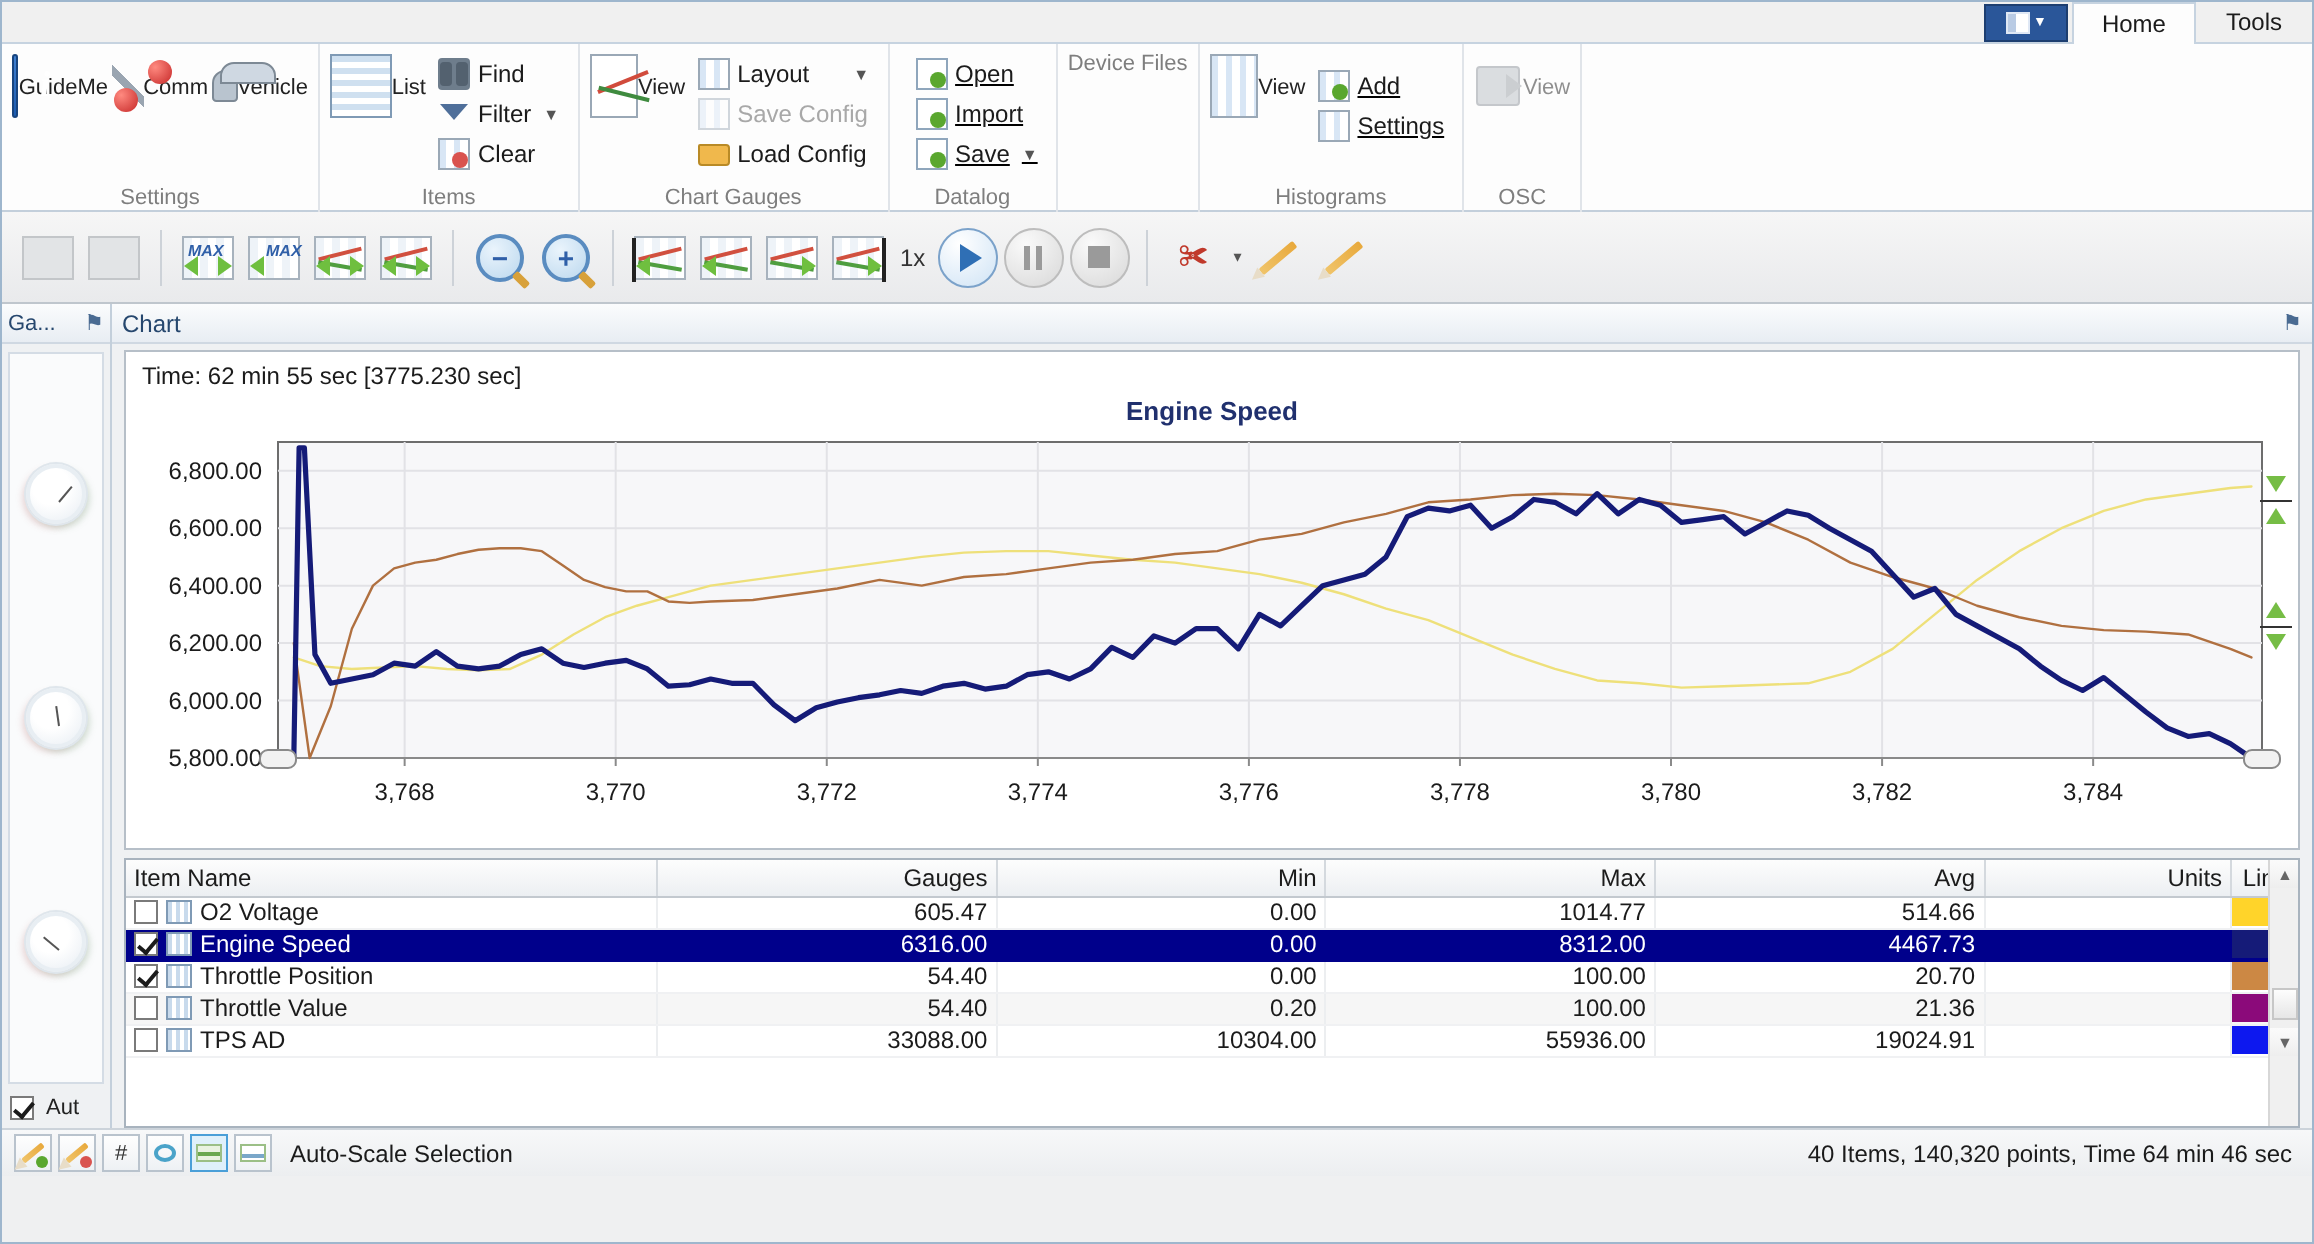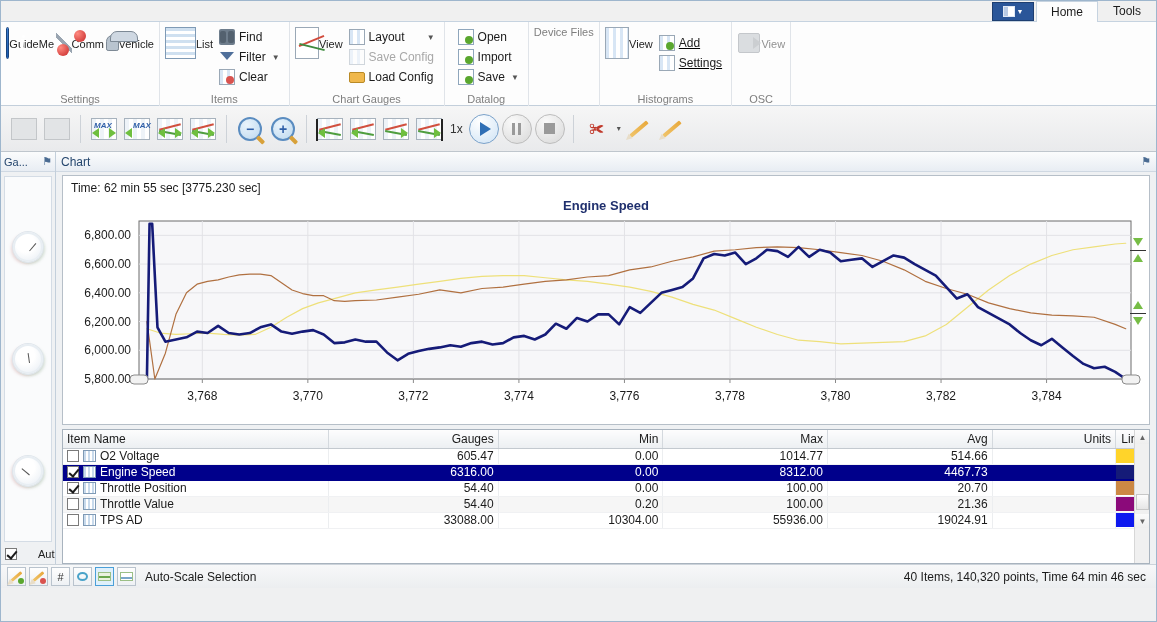--- a/index.html
+++ b/index.html
@@ -227,21 +227,21 @@
     box-shadow: 0 0 0 1px #dfe6ec, 2px 2px 3px rgba(140,170,140,.35), -2px 2px 3px rgba(200,140,140,.3);
     position: relative;
   }
   .gauge:after {
     content:""; position:absolute; left:14px; top:7px; width:1px; height:10px;
     background:#555; transform-origin: bottom center;
   }
   .gauge.g1:after { transform: rotate(40deg); }
   .gauge.g2:after { transform: rotate(-8deg); }
   .gauge.g3:after { transform: rotate(-50deg); }
-  .auto-chk { display:flex; align-items:flex-end; gap:21px; font-size:11px; padding:2px 2px 4px 4px; color:#222; }
+  .auto-chk { display:flex; align-items:flex-end; gap:6px; font-size:11px; padding:2px 2px 4px 4px; color:#222; }
   .cb { width:12px;height:12px;border:1px solid #7a7a7a;background:#fff;position:relative;flex:0 0 12px;}
   .cb.on:after{content:"";position:absolute;left:3px;top:0px;width:4px;height:8px;
         border:solid #1b1b1b;border-width:0 2px 2px 0;transform:rotate(40deg);}
 
   .chart-area { flex: 1; display: flex; flex-direction: column; background:#eff1f3; }
   .chart-head {
     height: 20px; display:flex; align-items:center; justify-content:space-between;
     padding: 0 5px; font-size: 12px; color: #26476e;
     background: linear-gradient(#fbfcfd,#e8edf3); border-bottom:1px solid #cfd8e2;
   }
@@ -424,21 +424,21 @@
                 <span class="ic-folder" style="position:absolute;left:0;right:0;"></span>
               </span>
             <span>Load Config</span>
           </div>
         </div>
       </div>
       <div class="group-label">Chart  Gauges</div>
     </div>
 
     <div class="group">
-      <div class="group-body" style="padding-left:4px;">
+      <div class="group-body" style="padding-left:4px;text-decoration:underline;">
         <div class="col-btns">
           <div class="small-btn">
             <span class="icon16 ic-sheet ic-greencirc"></span>
             <span>Open</span>
           </div>
           <div class="small-btn">
             <span class="icon16 ic-sheet ic-greencirc"></span>
             <span>Import</span>
           </div>
           <div class="small-btn">

